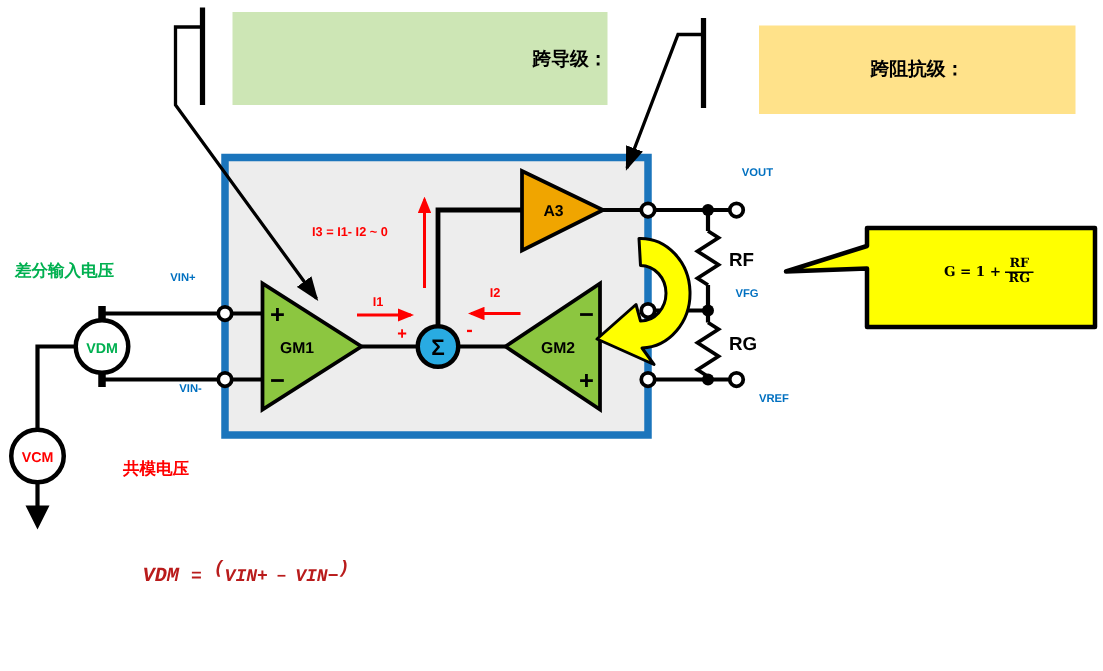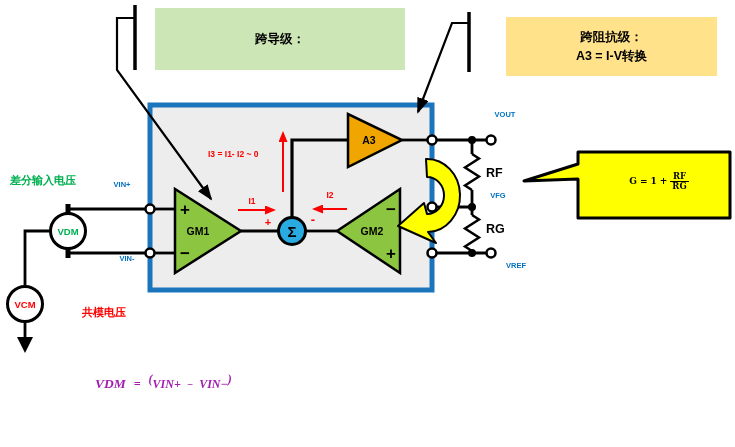--- a/index.html
+++ b/index.html
@@ -1,30 +1,30 @@
 <!DOCTYPE html>
 <html><head>
 <meta charset="utf-8">
 <style>
   html,body{margin:0;padding:0;background:#fff;}
   .stage{position:relative;width:735px;height:447px;background:#fff;overflow:hidden;
          font-family:"Liberation Sans",sans-serif;}
   .stage > svg{position:absolute;left:0;top:0;}
   .callout{position:absolute;display:flex;flex-direction:column;justify-content:center;
            text-align:center;font-weight:bold;font-size:12.5px;line-height:1.45;color:#000;}
-  .callout.green{left:155px;top:8px;width:250px;height:62px;background:#CDE6B5;}
+  .callout.green{left:155px;top:8px;width:250px;height:62px;background:#CDE6B5;align-items:flex-end;}
   .callout.gold{left:506px;top:17px;width:211px;height:59px;background:#FFE28A;}
   .gainf{position:absolute;left:596px;top:172px;width:126px;text-align:center;
          font-family:"DejaVu Serif",serif;font-weight:bold;font-size:9px;color:#000;}
   .gainf .fr{display:inline-block;vertical-align:middle;text-align:center;line-height:1.05;font-size:8.5px;}
   .gainf .fr .n{border-bottom:1.2px solid #000;padding:0 2px;display:block;}
   .gainf .fr .d{display:block;padding:0 2px;}
   .gainf .sp{margin:0 3px;}
-  .eq{position:absolute;font-family:Liberation Serif, serif;font-style:italic;font-weight:bold;
-      color:#a21caf;white-space:nowrap;}
+  .eq{position:absolute;font-family:Liberation Mono, monospace;font-style:italic;font-weight:bold;
+      color:#b91c1c;white-space:nowrap;}
   .eq .v{font-size:13.5px;}
   .eq .e{font-size:12px;margin:0 8px;}
   .eq .p{font-size:12px;position:relative;top:-5px;}
   .eq .sv{font-size:12px;}
   .eq .o{font-size:10.5px;margin:0 6px;}
   text{font-family:"Liberation Sans",sans-serif;}
   .t-comp{font-weight:bold;font-size:10.5px;fill:#000;}
   .t-sign{font-weight:bold;font-size:17px;fill:#000;}
   .t-sigma{font-weight:bold;font-size:15px;fill:#000;}
   .t-net{font-weight:bold;font-size:7.5px;fill:#0070C0;}
@@ -40,21 +40,20 @@
 <body>
 
 <div class="stage">
 
   <div class="callout green">
     <div>跨导级：</div>
   </div>
 
   <div class="callout gold">
     <div>跨阻抗级：</div>
-    <div>A3 = I-V转换</div>
   </div>
 
   <svg width="735" height="447" viewBox="0 0 735 447">
     <defs>
       <marker id="ab" markerUnits="userSpaceOnUse" markerWidth="16" markerHeight="12" refX="14" refY="6" orient="auto">
         <path d="M0,0 L16,6 L0,12 Z" fill="#000"></path>
       </marker>
       <marker id="ar" markerUnits="userSpaceOnUse" markerWidth="11" markerHeight="9" refX="9" refY="4.5" orient="auto">
         <path d="M0,0 L11,4.5 L0,9 Z" fill="#FF0000"></path>
       </marker>

